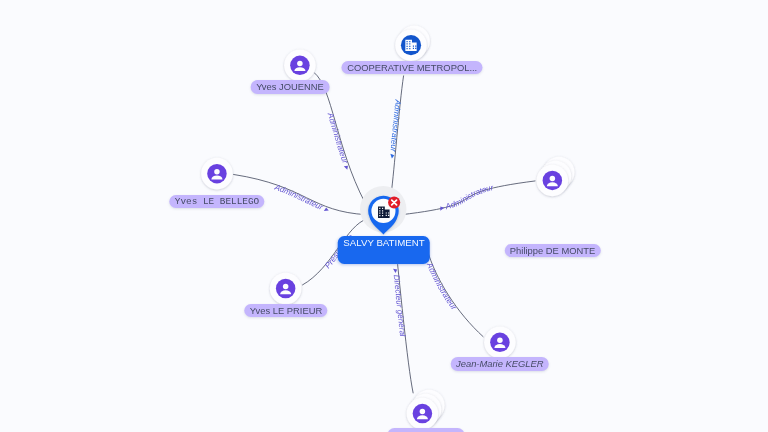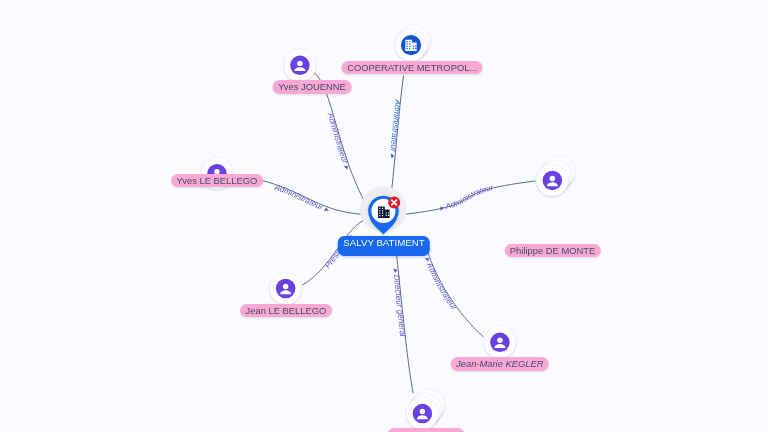--- a/index.html
+++ b/index.html
@@ -3,29 +3,29 @@
 <meta charset="utf-8">
 <style>
   html,body{margin:0;padding:0;}
   body{width:768px;height:432px;overflow:hidden;background:#fafbfe;
        font-family:"Liberation Sans",sans-serif;}
   #stage{position:relative;width:768px;height:432px;background:#fafbfe;}
   svg.graph{position:absolute;left:0;top:0;width:768px;height:432px;display:block;}
   .edge-path{fill:none;stroke:#4c5165;stroke-width:0.85;}
   .edge-label{font-style:italic;font-size:8.05px;font-family:"Liberation Sans",sans-serif;}
   .nodelabel{
-     position:absolute; background:#f9a8d4; border-radius:7px;
+     position:absolute; background:#c4b5fd; border-radius:7px;
      color:#454b66; font-size:9.4px; line-height:13.4px; height:13.4px;
      padding:0 5.5px; white-space:nowrap; text-align:center;
      box-shadow:0 1px 2.5px rgba(70,80,120,.16);
      transform:translateX(-50%);
   }
   .nodelabel.primary{
      background:#1868ef; color:#f2f8ff; font-size:9.7px;
-     line-height:14px; height:20px; border-radius:6.5px;
+     line-height:14px; height:28px; border-radius:6.5px;
      padding:0 5.6px;
      box-shadow:0 1px 3px rgba(20,70,190,.28);
   }
 </style>
 </head>
 <body>
 
 <div id="stage">
   <svg class="graph" viewBox="0 0 768 432">
     <defs id="defs">
@@ -124,22 +124,22 @@
           <circle cx="383.2" cy="209.2" r="23.2" fill="#edeef1"></circle>
           <path d="M 369.3102 216.61265 A 15.25 15.25 0 1 1 397.58979999999997 216.61265 C 395.65 224.93 387.03375 230.2 383.45 234.6 C 379.86625 230.2 371.25 224.93 369.3102 216.61265 Z" fill="#1868ef" filter="url(#pinShadow)"></path>
           <circle cx="383.45" cy="210.9" r="12.05" fill="#fbfcfe"></circle>
           <path d="M1 1 H13.9 V6.6 H23 V23 H1 Z M3.3 3.4 h2.2 v2.3 h-2.2 Z M8.6 3.4 h2.2 v2.3 h-2.2 Z M3.3 8 h2.2 v2.3 h-2.2 Z M8.6 8 h2.2 v2.3 h-2.2 Z M3.3 12.6 h2.2 v2.3 h-2.2 Z M8.6 12.6 h2.2 v2.3 h-2.2 Z M3.3 17.2 h2.2 v2.3 h-2.2 Z M8.6 17.2 h2.2 v2.3 h-2.2 Z M15.6 12.2 h2.2 v2.3 h-2.2 Z M20 12.2 h2.2 v2.3 h-2.2 Z M15.6 16.799999999999997 h2.2 v2.3 h-2.2 Z M20 16.799999999999997 h2.2 v2.3 h-2.2 Z" fill="#0f1a36" fill-rule="evenodd" transform="translate(383.8,212.3) scale(0.525) translate(-12,-12)"></path>
           <circle cx="394.15" cy="202.5" r="6.05" fill="#e11c28"></circle>
           <path d="M 391.75 200.1 L 396.54999999999995 204.9 M 396.54999999999995 200.1 L 391.75 204.9" stroke="#fff" stroke-width="1.75" stroke-linecap="round"></path>
         </g>
       </g>
   </svg>
   <div id="labels-layer">
-      <div class="nodelabel" style="left: 312px; top: 80.4px;">Yves JOUENNE</div>
+      <div class="nodelabel" style="left: 290px; top: 80.4px;">Yves JOUENNE</div>
       <div class="nodelabel" style="left: 412.2px; top: 60.8px;">COOPERATIVE METROPOL...</div>
-      <div class="nodelabel" style="left: 217px; top: 174px;">Yves LE BELLEGO</div>
+      <div class="nodelabel" style="left: 217px; top: 195px; font-family: Liberation Mono, monospace;">Yves LE BELLEGO</div>
       <div class="nodelabel" style="left: 552.6px; top: 195.9px; margin-top: 48px;">Philippe DE MONTE</div>
-      <div class="nodelabel" style="left: 286px; top: 303.5px;">Jean LE BELLEGO</div>
+      <div class="nodelabel" style="left: 286px; top: 303.5px;">Yves LE PRIEUR</div>
       <div class="nodelabel" style="left: 499.8px; top: 357.3px; font-style: italic;">Jean-Marie KEGLER</div>
       <div class="nodelabel" style="left: 425.9px; top: 428.3px; width: 66px;"></div>
       <div class="nodelabel primary" style="left: 384px; top: 236px;">SALVY BATIMENT</div>
     </div>
 </div>
 
 </body></html>

